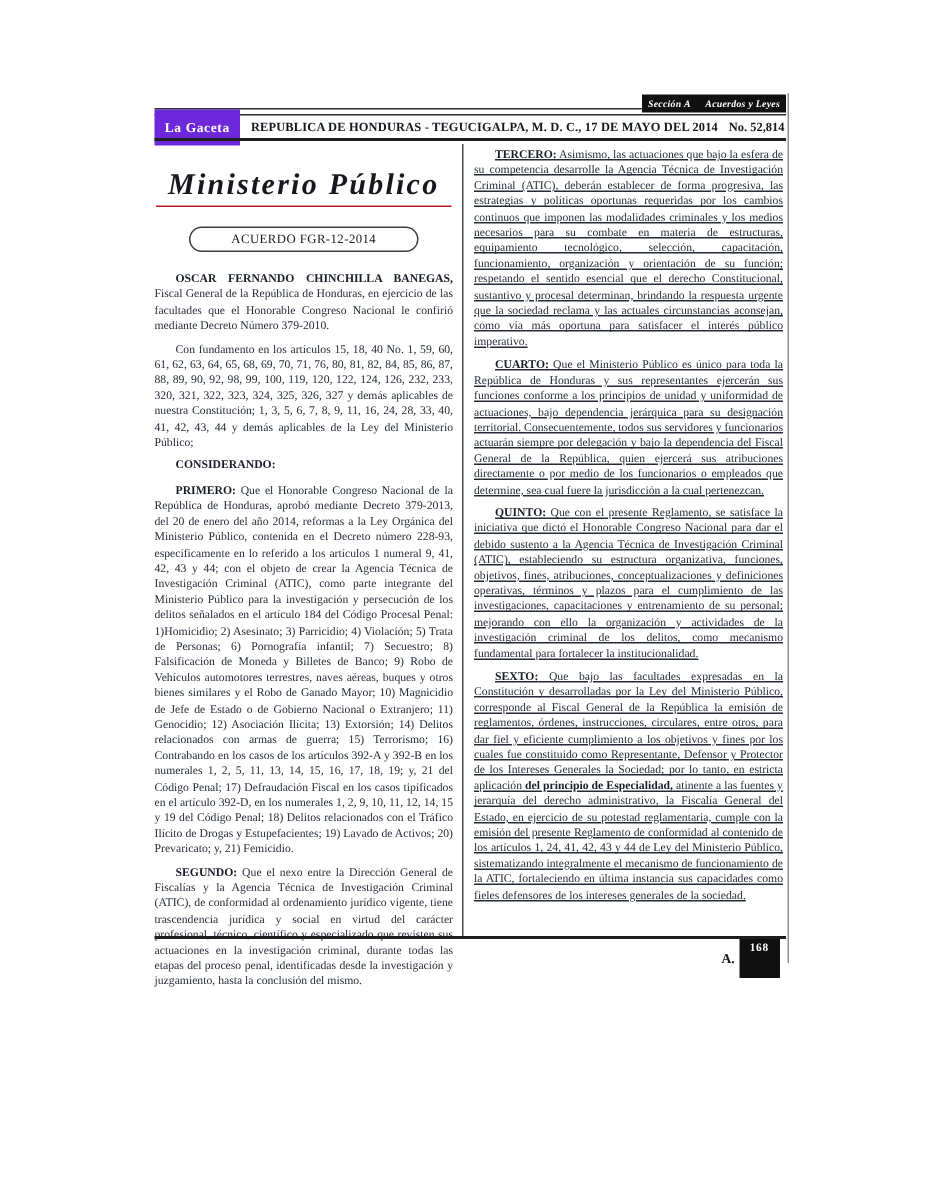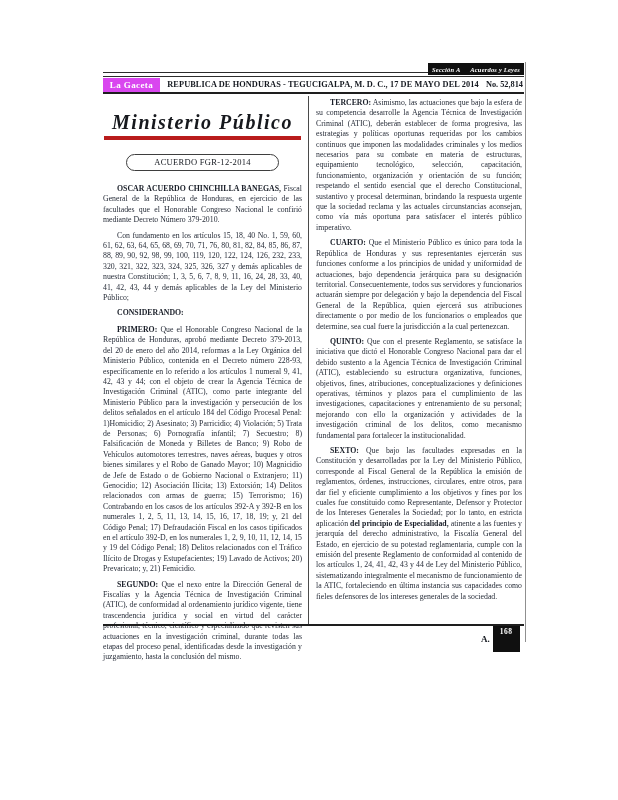--- a/index.html
+++ b/index.html
@@ -24,36 +24,36 @@
     background:#101010; color:#fff; display:flex; align-items:center;
     justify-content:space-between; padding:0 4px;
     font-size:6.5px; font-weight:bold; font-style:italic; letter-spacing:.2px;
   }
 
   .masthead {
     position:absolute; left:103px; top:78px; width:421px; height:13px;
     display:flex; align-items:center;
   }
   .brand-box {
-    background:#d946ef; color:#fff; height:14px; min-width:57px;
+    background:#6d28d9; color:#fff; height:24px; min-width:57px;
     display:flex; align-items:center; justify-content:center;
     font-weight:bold; font-size:9px; letter-spacing:.4px;
   }
   .mast-center { flex:1; text-align:center; font-weight:bold; font-size:8.3px; letter-spacing:.1px; color:#14181f; white-space:nowrap; }
   .mast-issue  { font-weight:bold; font-size:8.3px; color:#14181f; padding-right:1px; white-space:nowrap; }
 
   .col { position:absolute; top:95px; }
   .col-left  { left:103px; width:199px; }
-  .col-right { left:316px; width:206px; padding-top:3px; }
+  .col-right { left:316px; width:206px; padding-top:3px;text-decoration:underline; }
 
   .doc-title { text-align:center; margin:5px 0 11px; }
   .doc-title span {
     display:inline-block; font-size:20px; font-weight:bold; font-style:italic;
     letter-spacing:1.5px; color:#16181d;
-    border-bottom:4px solid #b91c1c; padding:0 8px 2px;
+    border-bottom:1px solid #b91c1c; padding:0 8px 2px;
   }
 
   .accord-pill-wrap { text-align:center; margin:0 0 13px; }
   .accord-pill {
     display:inline-block; border:1px solid #3e3e3e; border-radius:9px;
     padding:2px 27px 3px; font-weight:normal; font-size:8.5px;
     letter-spacing:.3px; color:#14181f;
   }
 
   .para {
@@ -100,21 +100,21 @@
 
   <div class="col col-left">
     <h1 class="doc-title">
       <span>Ministerio Público</span>
     </h1>
 
     <div class="accord-pill-wrap">
       <span class="accord-pill">ACUERDO FGR-12-2014</span>
     </div>
 
-    <p class="para"><b>OSCAR ACUERDO CHINCHILLA BANEGAS,</b><span> Fiscal General de la República de Honduras, en ejercicio de las facultades que el Honorable Congreso Nacional le confirió mediante Decreto Número 379-2010.</span></p>
+    <p class="para"><b>OSCAR FERNANDO CHINCHILLA BANEGAS,</b><span> Fiscal General de la República de Honduras, en ejercicio de las facultades que el Honorable Congreso Nacional le confirió mediante Decreto Número 379-2010.</span></p>
 
     <p class="para">Con fundamento en los artículos 15, 18, 40 No. 1, 59, 60, 61, 62, 63, 64, 65, 68, 69, 70, 71, 76, 80, 81, 82, 84, 85, 86, 87, 88, 89, 90, 92, 98, 99, 100, 119, 120, 122, 124, 126, 232, 233, 320, 321, 322, 323, 324, 325, 326, 327 y demás aplicables de nuestra Constitución; 1, 3, 5, 6, 7, 8, 9, 11, 16, 24, 28, 33, 40, 41, 42, 43, 44 y demás aplicables de la Ley del Ministerio Público;</p>
 
     <p class="para heading">CONSIDERANDO:</p>
 
     <p class="para"><b>PRIMERO:</b><span> Que el Honorable Congreso Nacional de la República de Honduras, aprobó mediante Decreto 379-2013, del 20 de enero del año 2014, reformas a la Ley Orgánica del Ministerio Público, contenida en el Decreto número 228-93, específicamente en lo referido a los artículos 1 numeral 9, 41, 42, 43 y 44; con el objeto de crear la Agencia Técnica de Investigación Criminal (ATIC), como parte integrante del Ministerio Público para la investigación y persecución de los delitos señalados en el artículo 184 del Código Procesal Penal: 1)Homicidio; 2) Asesinato; 3) Parricidio; 4) Violación; 5) Trata de Personas; 6) Pornografía infantil; 7) Secuestro; 8) Falsificación de Moneda y Billetes de Banco; 9) Robo de Vehículos automotores terrestres, naves aéreas, buques y otros bienes similares y el Robo de Ganado Mayor; 10) Magnicidio de Jefe de Estado o de Gobierno Nacional o Extranjero; 11) Genocidio; 12) Asociación Ilícita; 13) Extorsión; 14) Delitos relacionados con armas de guerra; 15) Terrorismo; 16) Contrabando en los casos de los artículos 392-A y 392-B en los numerales 1, 2, 5, 11, 13, 14, 15, 16, 17, 18, 19; y, 21 del Código Penal; 17) Defraudación Fiscal en los casos tipificados en el artículo 392-D, en los numerales 1, 2, 9, 10, 11, 12, 14, 15 y 19 del Código Penal; 18) Delitos relacionados con el Tráfico Ilícito de Drogas y Estupefacientes; 19) Lavado de Activos; 20) Prevaricato; y, 21) Femicidio.</span></p>
 
     <p class="para"><b>SEGUNDO:</b><span> Que el nexo entre la Dirección General de Fiscalías y la Agencia Técnica de Investigación Criminal (ATIC), de conformidad al ordenamiento jurídico vigente, tiene trascendencia jurídica y social en virtud del carácter profesional, técnico, científico y especializado que revisten sus actuaciones en la investigación criminal, durante todas las etapas del proceso penal, identificadas desde la investigación y juzgamiento, hasta la conclusión del mismo.</span></p>
   </div>
 

